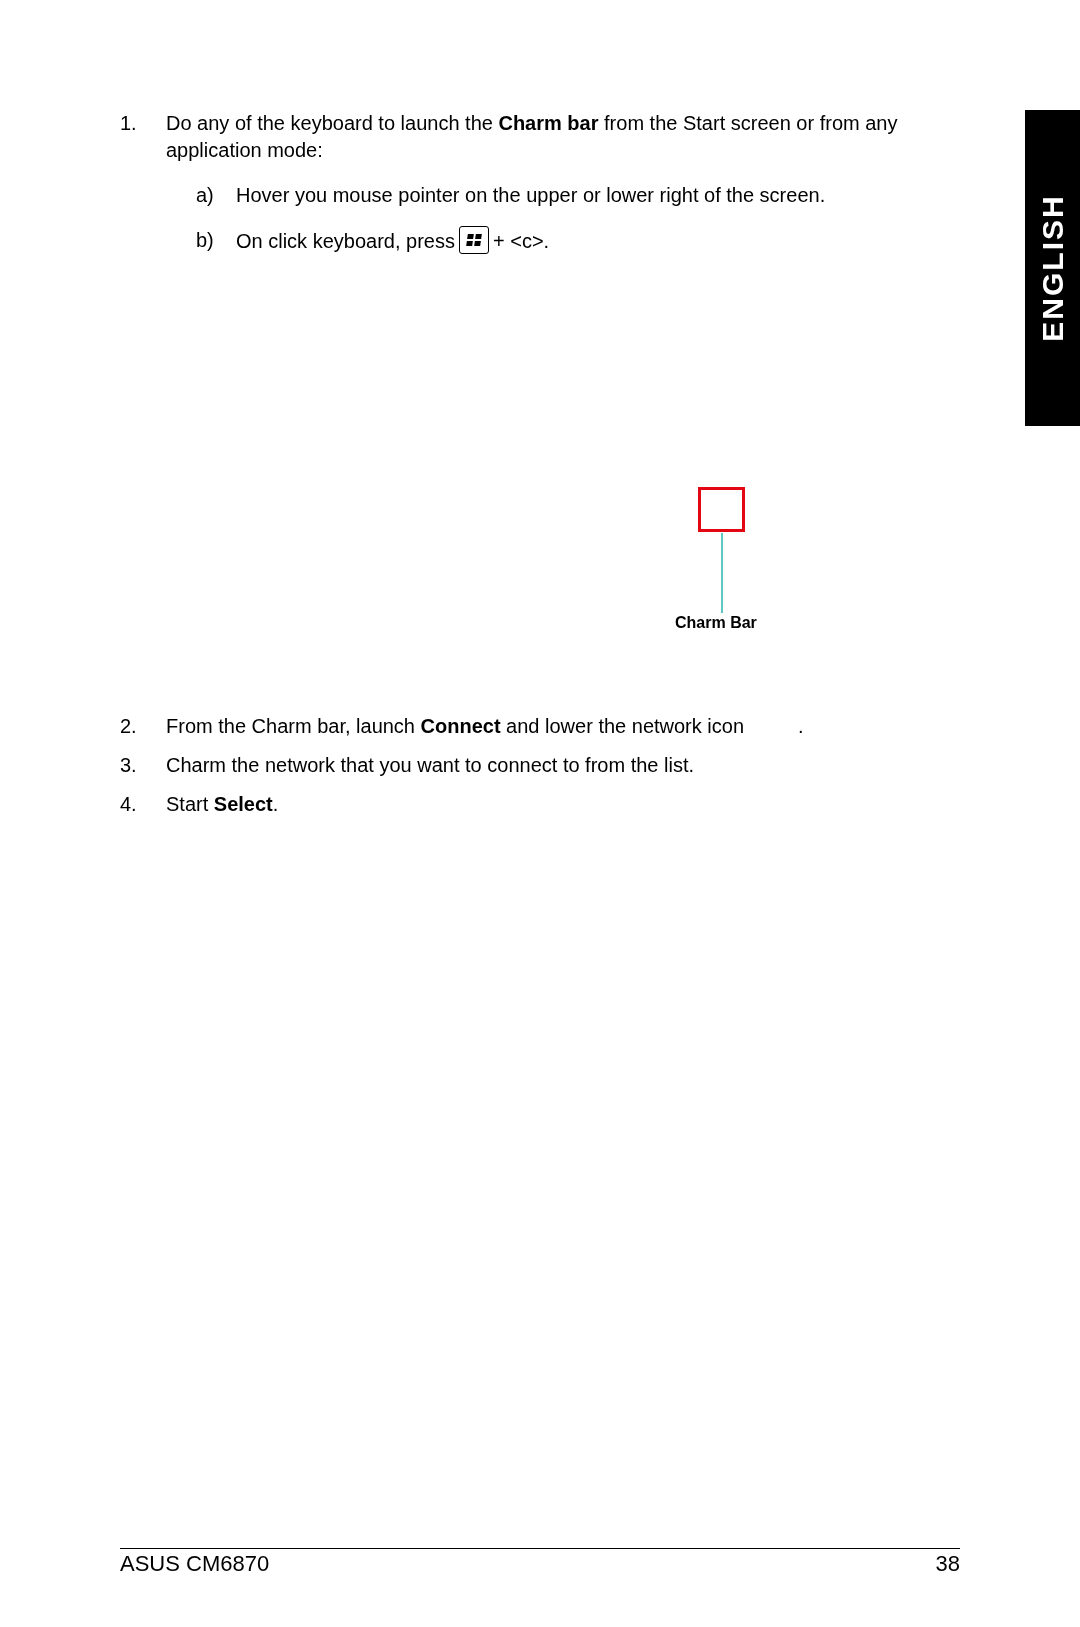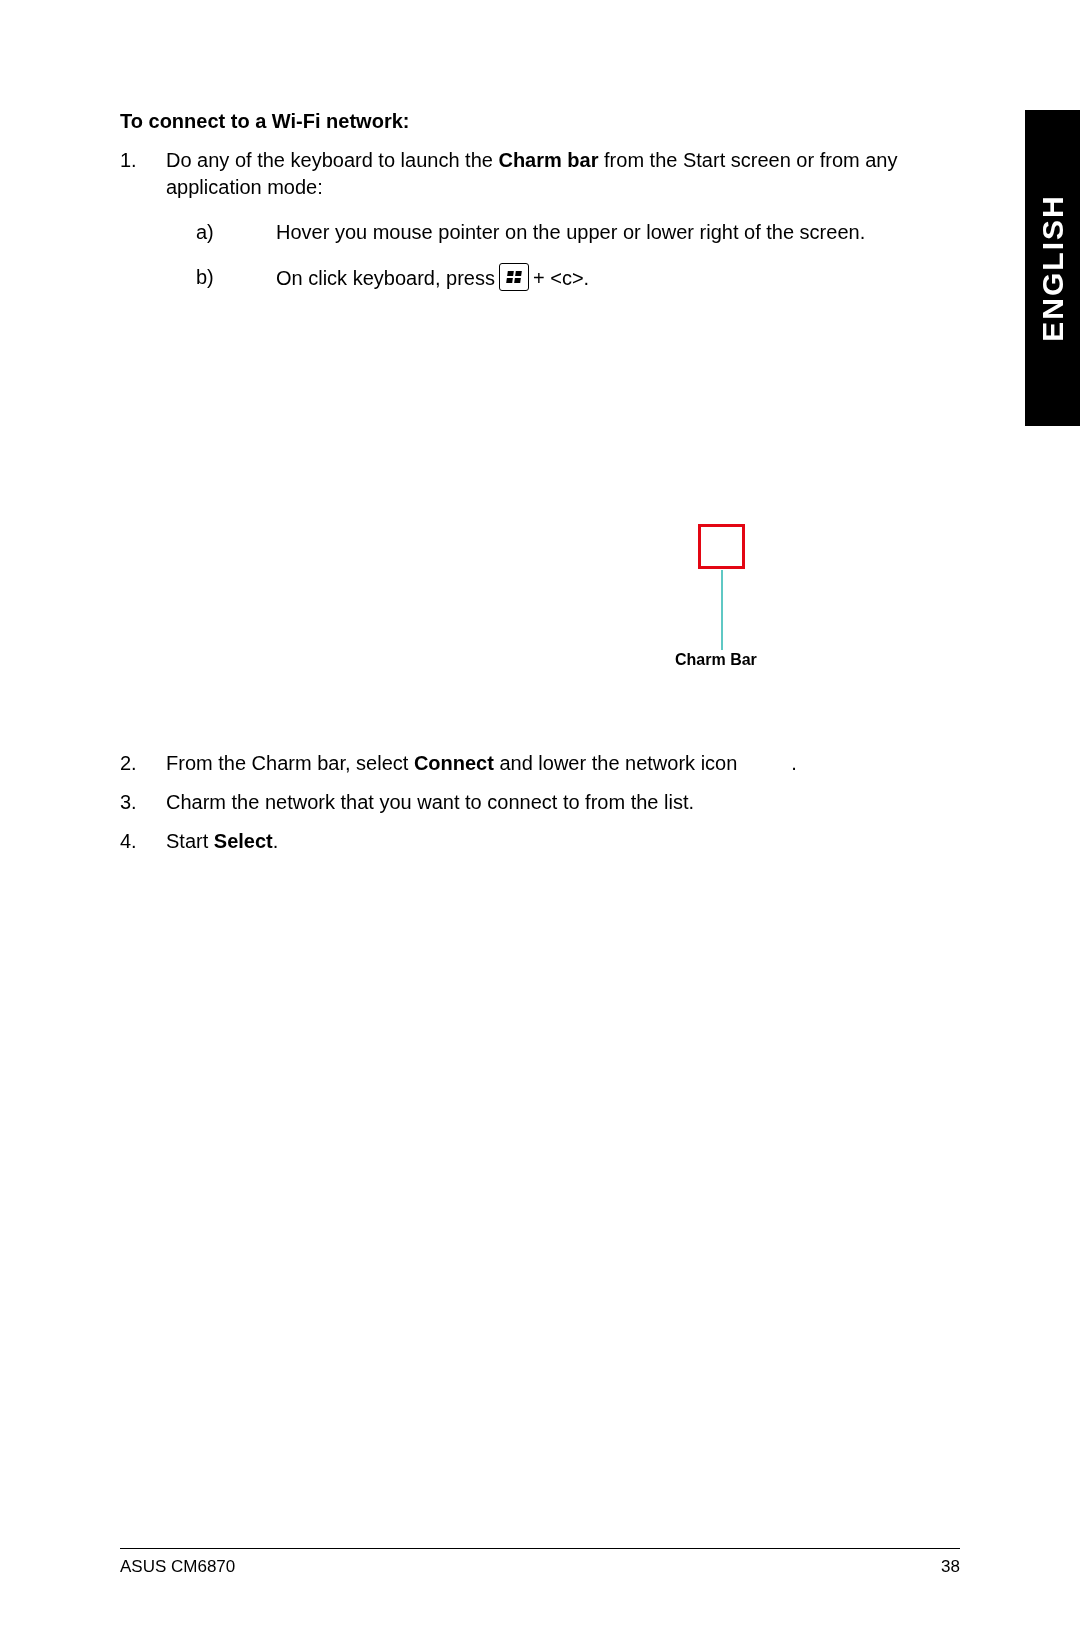--- a/index.html
+++ b/index.html
@@ -41,21 +41,21 @@
     font-size: 20px;
     font-weight: bold;
     margin: 0 0 14px 0;
   }
   .body-text { font-size: 20px; line-height: 1.35; }
   .list-row { display: flex; margin-bottom: 8px; }
   .list-num { width: 46px; flex: none; }
   .list-body { flex: 1; }
   .sub-row { display: flex; margin-top: 18px; }
   .sub-letter { width: 70px; flex: none; padding-left: 30px; }
-  .sub-body { flex: 1; display: flex; flex-wrap: wrap; align-items: center; margin-left: 40px; }
+  .sub-body { flex: 1; display: flex; flex-wrap: wrap; align-items: center; }
   .key-box {
     display: inline-flex;
     align-items: center;
     justify-content: center;
     border: 1.5px solid #000;
     border-radius: 3px;
     height: 28px;
     width: 30px;
     margin: 0 4px;
     position: relative;
@@ -111,33 +111,32 @@
     bottom: 78px;
     border-top: 1px solid #000;
   }
   .footer {
     position: absolute;
     left: 120px;
     right: 120px;
     bottom: 50px;
     display: flex;
     justify-content: space-between;
-    font-size: 17px;
+    font-size: 22px;
   }
 </style>
 </head>
 <body>
 
 <div class="page">
 
   <div class="language-tab">
     <span>ENGLISH</span>
   </div>
 
-  <div class="heading">To connect to a Wi-Fi network:</div>
 
   <div class="body-text">
     <div class="list-row">
       <div class="list-num">1.</div>
       <div class="list-body">
         <span>Do any of the keyboard to launch the </span><span class="bold">Charm bar</span><span> from the Start screen or from any application mode:</span>
 
         <div class="sub-row">
           <div class="sub-letter">a)</div>
           <div class="sub-body">Hover you mouse pointer on the upper or lower right of the screen.</div>
@@ -165,21 +164,21 @@
   <div class="diagram-area">
     <div class="red-box"></div>
     <div class="callout-line"></div>
     <div class="callout-label">Charm Bar</div>
   </div>
 
   <div class="body-text steps-lower">
     <div class="list-row">
       <div class="list-num">2.</div>
       <div class="list-body">
-        <span>From the Charm bar, select </span><span class="bold">Connect</span><span> and lower the network icon</span><span style="display:inline-block;width:54px"></span><span>.</span>
+        <span>From the Charm bar, launch </span><span class="bold">Connect</span><span> and lower the network icon</span><span style="display:inline-block;width:54px"></span><span>.</span>
       </div>
     </div>
     <div class="list-row">
       <div class="list-num">3.</div>
       <div class="list-body">Charm the network that you want to connect to from the list.</div>
     </div>
     <div class="list-row">
       <div class="list-num">4.</div>
       <div class="list-body">
         <span>Start </span><span class="bold">Select</span><span>.</span>

